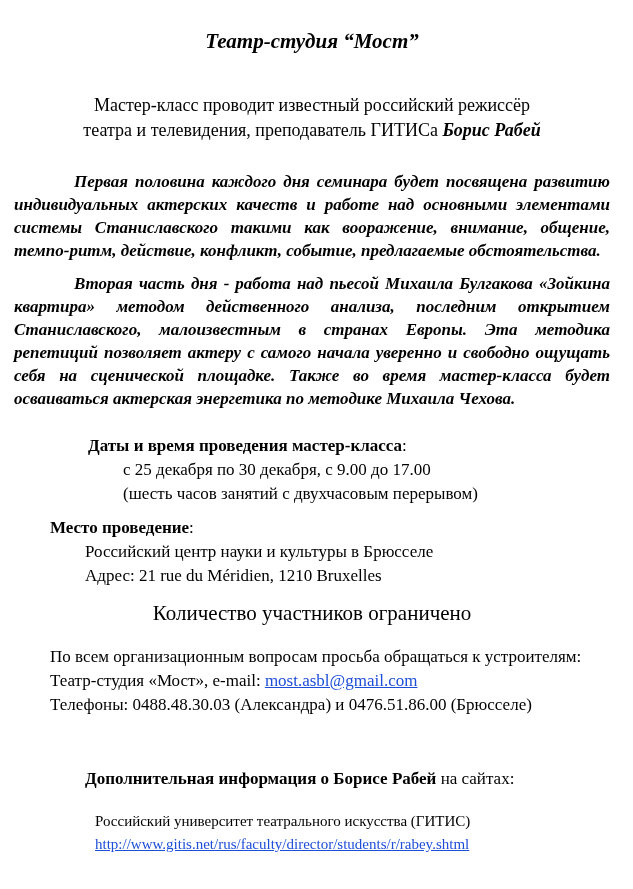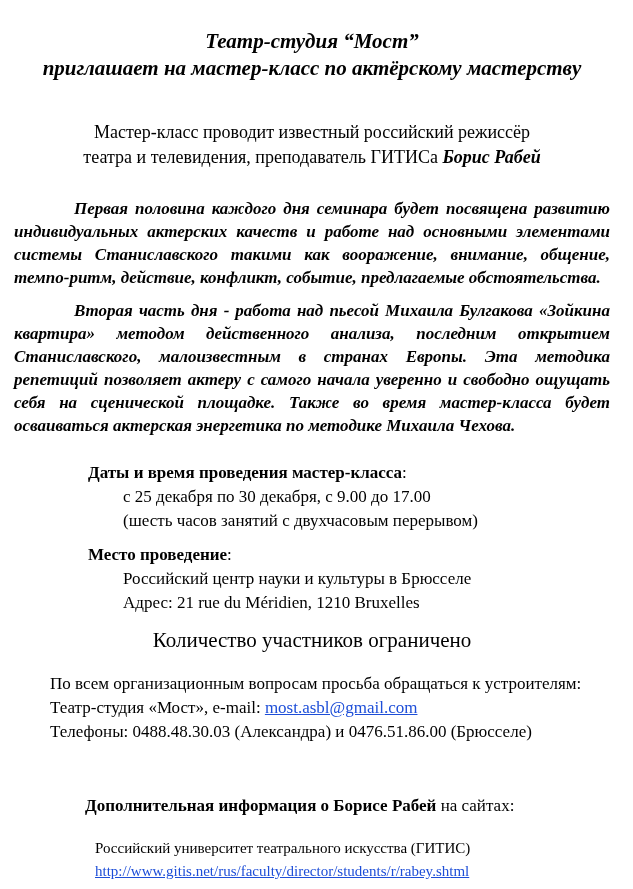--- a/index.html
+++ b/index.html
@@ -48,21 +48,21 @@
     text-indent: 60px;
     font-weight: bold;
   }
   .para-1 { margin-top: 27px; }
   .para-2 { margin-top: 10px; }
   .list-line {
     font-size: 17px;
     line-height: 24px;
   }
   .dates-block { margin-top: 24px; margin-left: 74px; }
-  .venue-block { margin-top: 10px; margin-left: 74px; }
+  .venue-block { margin-top: 10px; margin-left: 36px; }
   .block-heading { font-weight: bold; }
   .block-heading .colon { font-weight: normal; }
   .indented { margin-left: 35px; }
   .capacity-note {
     margin-top: 13px;
     text-align: center;
     font-size: 21px;
     line-height: 24px;
   }
   .contacts-block {
@@ -90,21 +90,20 @@
     line-height: 23px;
   }
 </style>
 </head>
 <body>
 
 <div class="page">
 
   <div class="doc-title">
     <div>Театр-студия “Мост”</div>
-    <div>приглашает на мастер-класс по актёрскому мастерству</div>
   </div>
 
   <div class="subtitle">
     <div>Мастер-класс проводит известный российский режиссёр</div>
     <div><span>театра и телевидения, преподаватель ГИТИСа </span><span class="author-name">Борис Рабей</span></div>
   </div>
 
   <p class="body-para para-1">Первая половина каждого дня семинара будет посвящена развитию индивидуальных актерских качеств и работе над основными элементами системы Станиславского такими как вооражение, внимание, общение, темпо-ритм, действие, конфликт, событие, предлагаемые обстоятельства.</p>
 
   <p class="body-para para-2">Вторая часть дня - работа над пьесой Михаила Булгакова «Зойкина квартира» методом действенного анализа, последним открытием Станиславского, малоизвестным в странах Европы. Эта методика репетиций позволяет актеру с самого начала уверенно и свободно ощущать себя на сценической площадке. Также во время мастер-класса будет осваиваться актерская энергетика по методике Михаила Чехова.</p>

